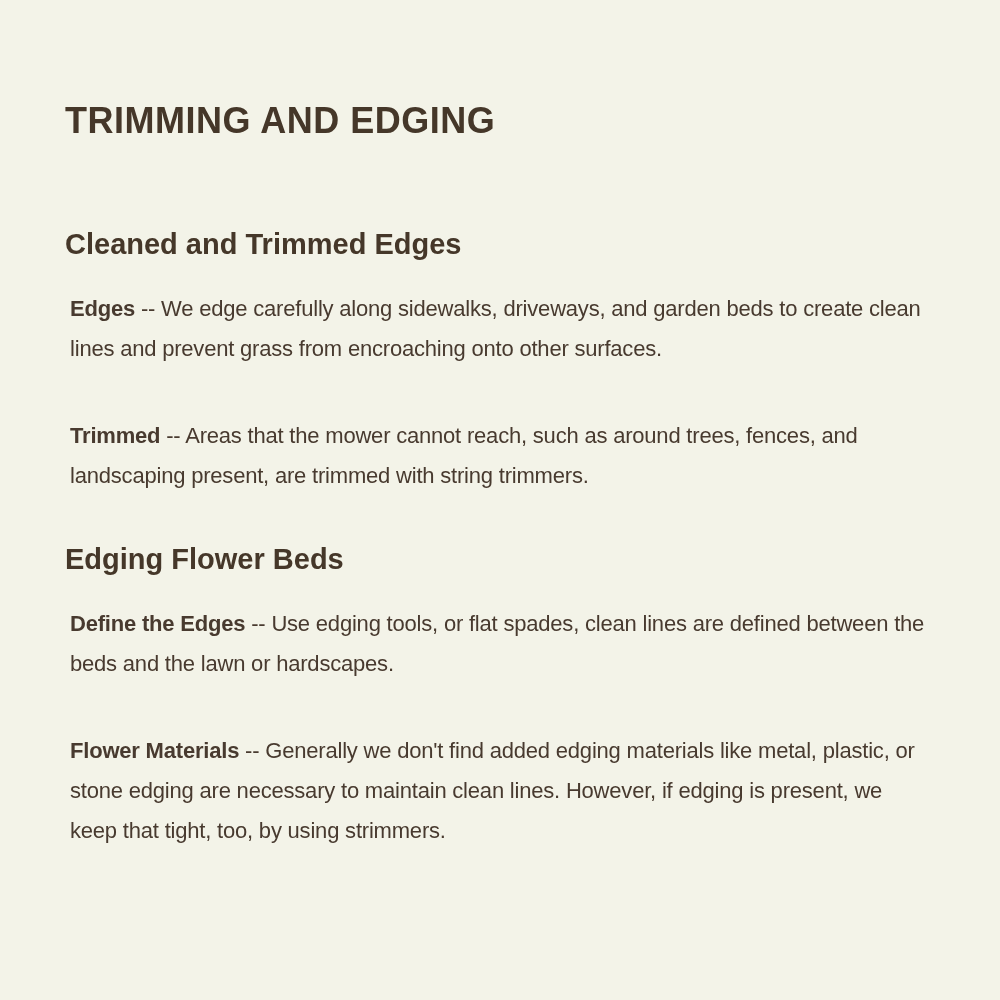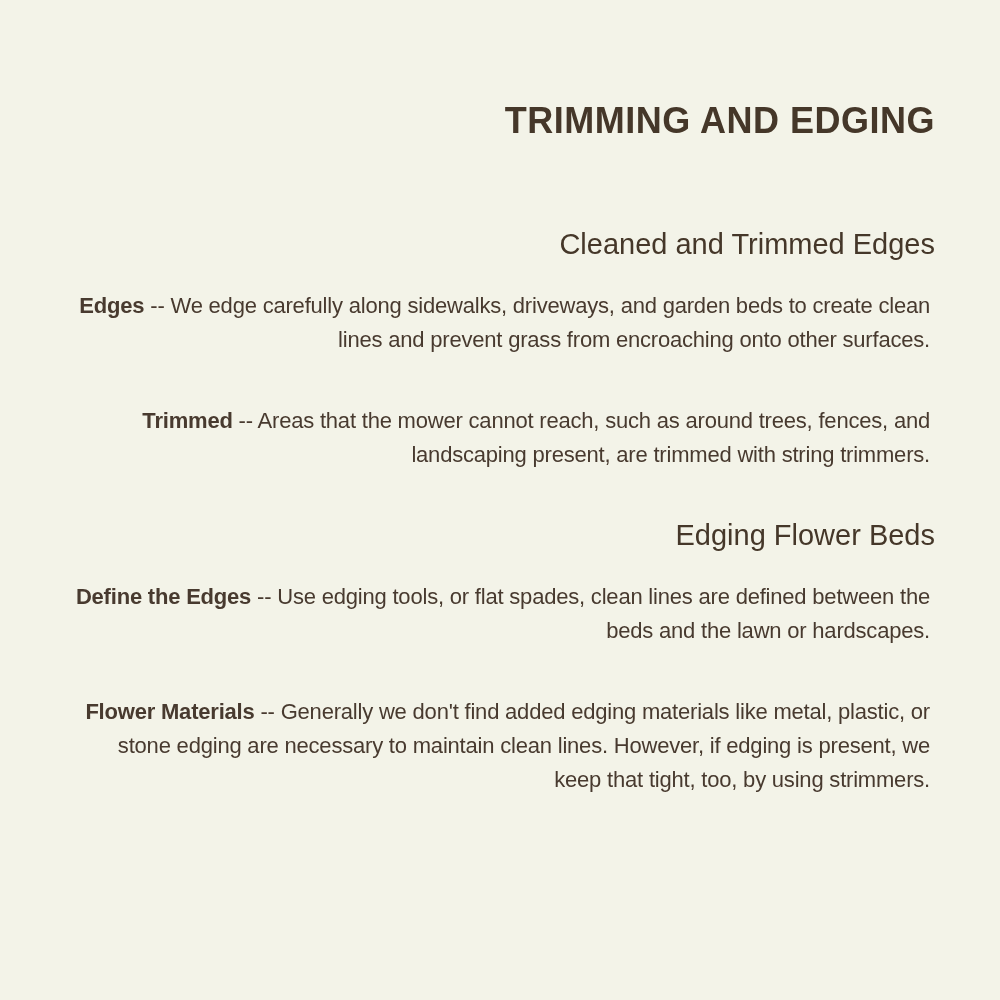--- a/index.html
+++ b/index.html
@@ -12,41 +12,41 @@
     background: #f3f3e8;
     font-family: "Liberation Sans", "DejaVu Sans", sans-serif;
     color: #483a2f;
     overflow: hidden;
   }
   .page {
     box-sizing: border-box;
     width: 1000px;
     height: 908px;
     padding: 100px 65px 40px 65px;
-    text-align: right;
+    text-align: left;
   }
   h1.page-title {
     font-size: 36px;
     font-weight: bold;
     letter-spacing: 0.5px;
     margin: 0 0 86px 0;
     color: #453729;
   }
   h2.section-heading {
     font-size: 29px;
-    font-weight: normal;
+    font-weight: bold;
     margin: 0 0 28px 0;
     color: #453729;
   }
   .section-second h2.section-heading {
     margin-top: 36px;
   }
   p.entry {
     font-size: 22px;
-    line-height: 34px;
+    line-height: 40px;
     letter-spacing: -0.2px;
     margin: 0 auto 47px auto;
     max-width: 860px;
     color: #483a2f;
   }
   p.entry .term {
     font-weight: bold;
   }
 </style>
 </head>

